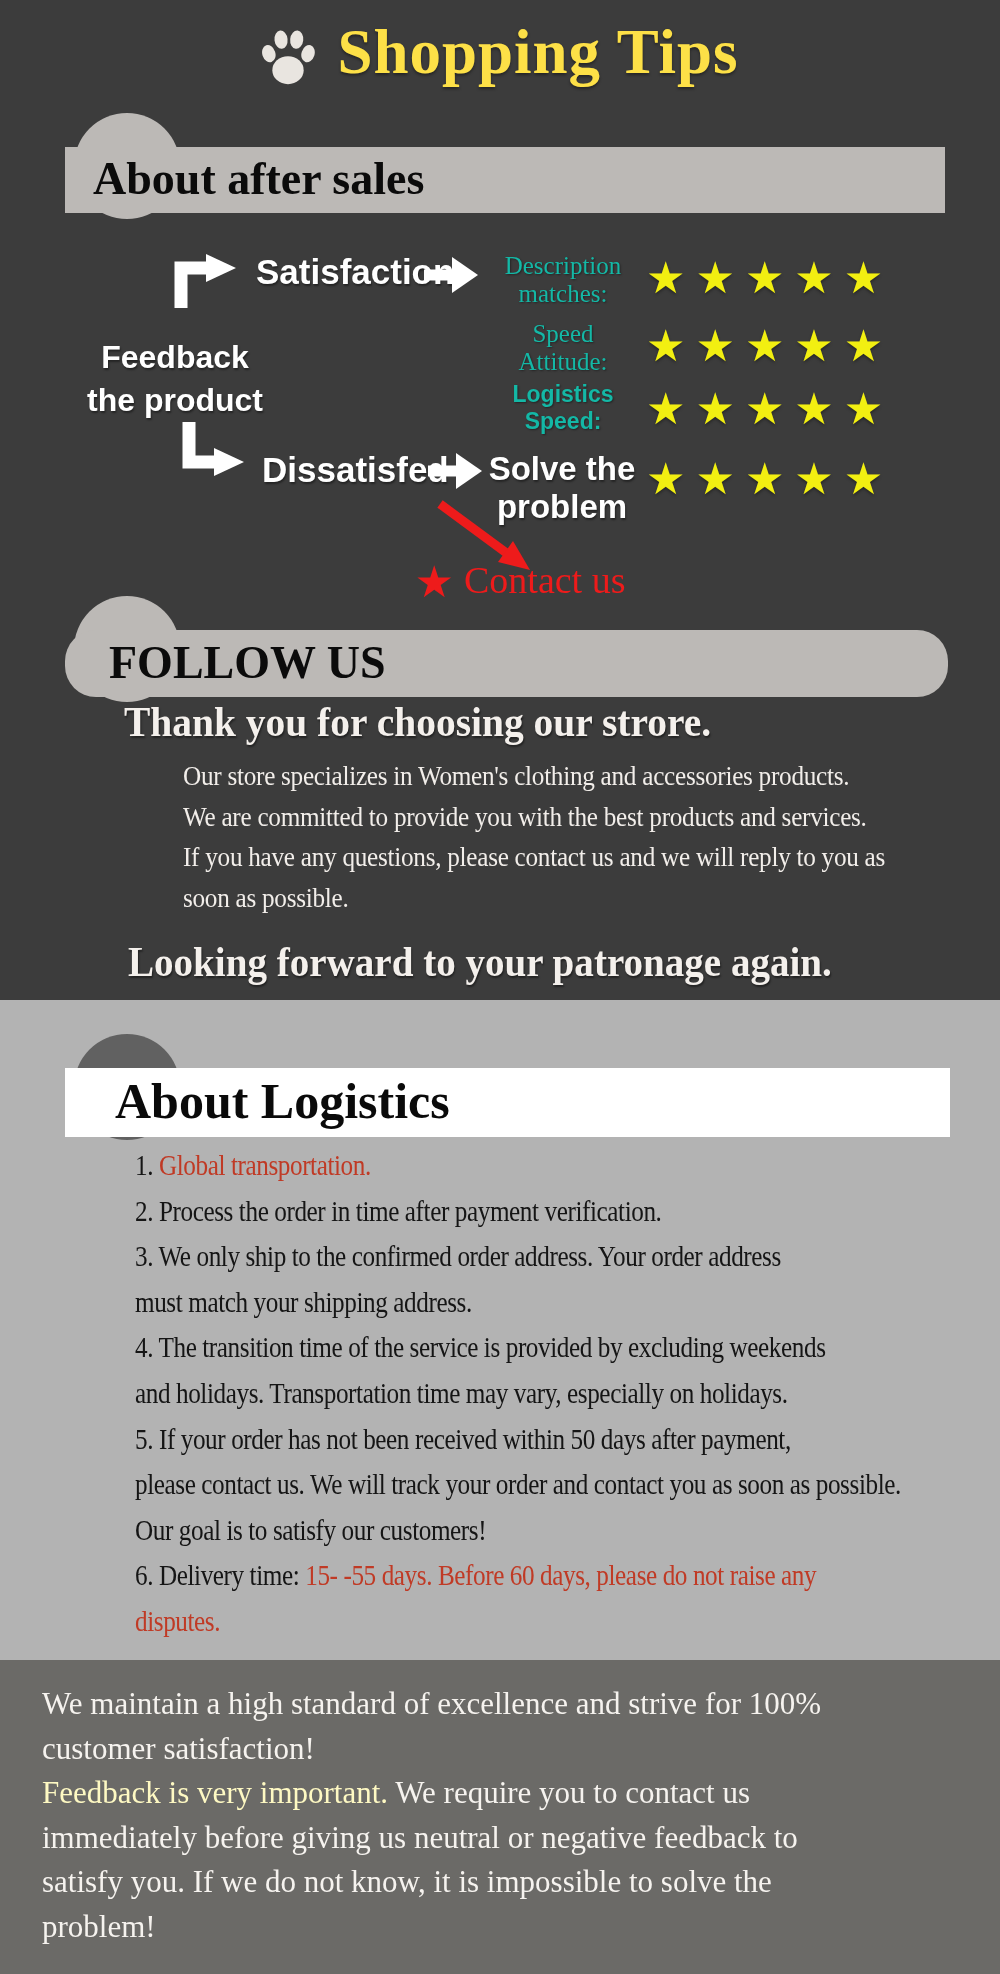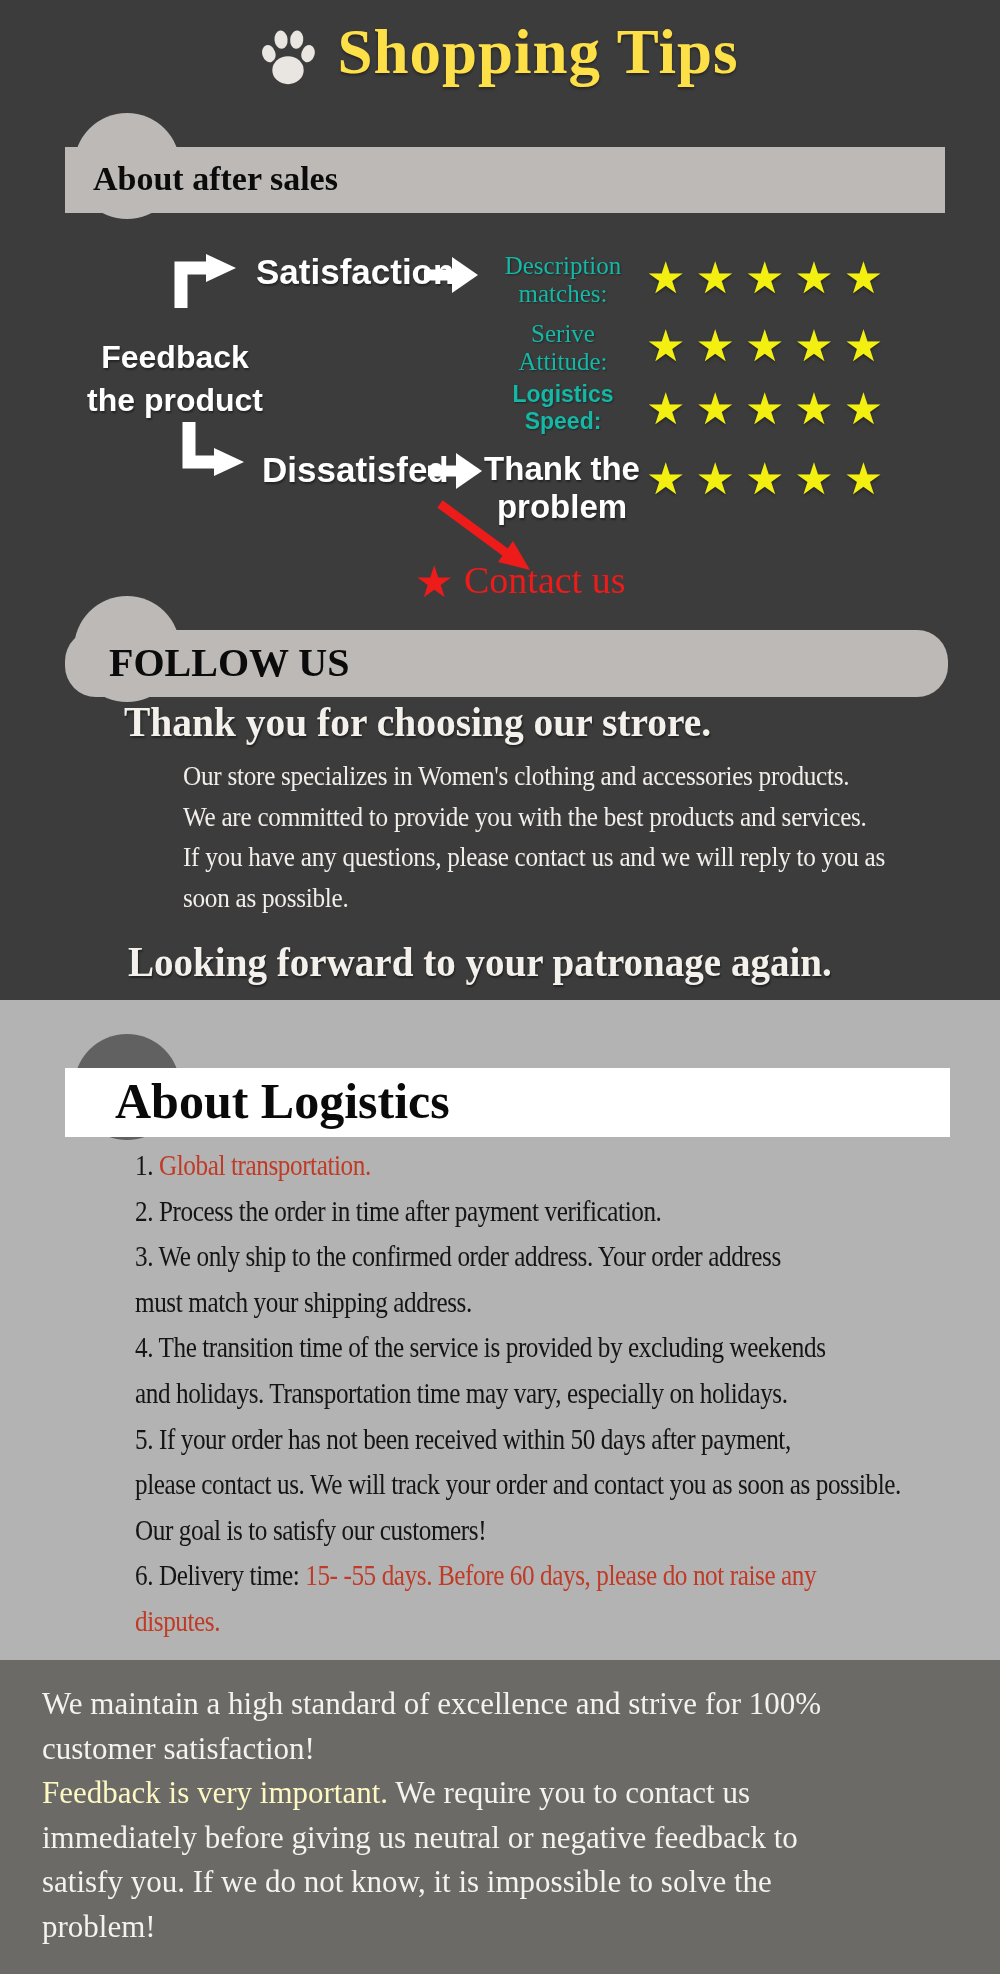--- a/index.html
+++ b/index.html
@@ -14,22 +14,22 @@
   .hdr h1{margin:0;font-size:63px;font-weight:bold;color:#fde047;letter-spacing:1px;
           text-shadow:0 2px 3px rgba(0,0,0,.4);font-family:"Liberation Serif",serif;}
   .paw{width:54px;height:58px;margin-top:10px;}
   
   .bump{position:absolute;border-radius:50%;background:#bcb9b6;}
   .b1{left:74px;top:113px;width:106px;height:106px;}
   .b2{left:74px;top:596px;width:106px;height:106px;}
   .b3{left:74px;top:1034px;width:106px;height:106px;background:#616161;}
   .bar{position:absolute;left:65px;background:#bcb9b6;color:#0b0b0b;font-weight:bold;
        box-sizing:border-box;white-space:nowrap;}
-  .bar1{top:147px;width:880px;height:66px;line-height:64px;font-size:34px;padding-left:28px;}
-  .bar2{top:630px;width:883px;height:67px;line-height:65px;font-size:40px;padding-left:44px;border-radius:31px;}
+  .bar1{top:147px;width:880px;height:66px;line-height:64px;font-size:46px;padding-left:28px;}
+  .bar2{top:630px;width:883px;height:67px;line-height:65px;font-size:46px;padding-left:44px;border-radius:31px;}
   .bar3{top:1068px;width:885px;height:69px;line-height:67px;font-size:50px;background:#ffffff;
         color:#0a0a0a;padding-left:50px;}
   
   .fs{position:absolute;font-family:"Liberation Sans",sans-serif;font-weight:bold;color:#fff;
       text-shadow:1px 2px 2px rgba(0,0,0,.4);white-space:nowrap;}
   .received{left:30px;top:336px;width:290px;text-align:center;font-size:32px;line-height:43px;}
   .satisfaction{left:256px;top:252px;font-size:35px;}
   .dissatisfied{left:262px;top:450px;font-size:35px;}
   .solve{left:452px;top:450px;width:220px;text-align:center;font-size:33px;line-height:38px;}
   .rl{position:absolute;left:458px;width:210px;text-align:center;color:#14b8a6;
@@ -101,21 +101,21 @@
     <polygon points="32,5 58,23 32,41" fill="#fff"></polygon>
   </svg>
 
   <div class="rl serif" style="top:252px">
     <div>Description</div>
     <div>matches:</div>
   </div>
   <div class="stars" style="top:256px">★★★★★</div>
 
   <div class="rl serif" style="top:320px">
-    <div>Serive</div>
+    <div>Speed</div>
     <div>Attitude:</div>
   </div>
   <div class="stars" style="top:324px">★★★★★</div>
 
   <div class="rl sans" style="top:381px">
     <div>Logistics</div>
     <div>Speed:</div>
   </div>
   <div class="stars" style="top:387px">★★★★★</div>
 
@@ -125,21 +125,21 @@
   </svg>
 
   <div class="fs dissatisfied">Dissatisfed</div>
 
   <svg class="arrow" style="left:424px;top:448px;width:62px;height:46px" viewBox="0 0 62 46">
     <path d="M4 23 L36 23" stroke="#fff" stroke-width="11" fill="none"></path>
     <polygon points="32,5 58,23 32,41" fill="#fff"></polygon>
   </svg>
 
   <div class="fs solve">
-    <div>Thank the</div>
+    <div>Solve the</div>
     <div>problem</div>
   </div>
   <div class="stars" style="top:457px">★★★★★</div>
 
   <svg class="arrow" style="left:432px;top:498px;width:110px;height:82px" viewBox="0 0 110 82">
     <path d="M8 6 L76 56" stroke="#ee1b1b" stroke-width="9" fill="none"></path>
     <polygon points="98,72 66,64 81,43" fill="#ee1b1b"></polygon>
   </svg>
 
   <div class="contact">

